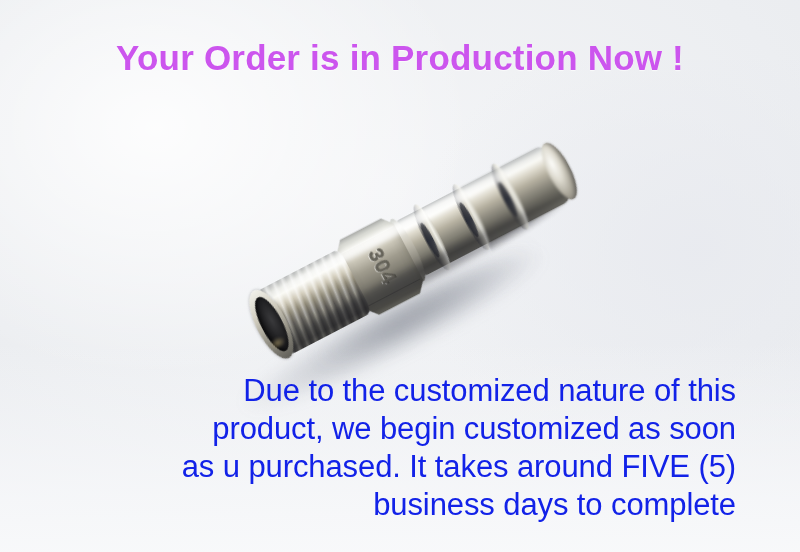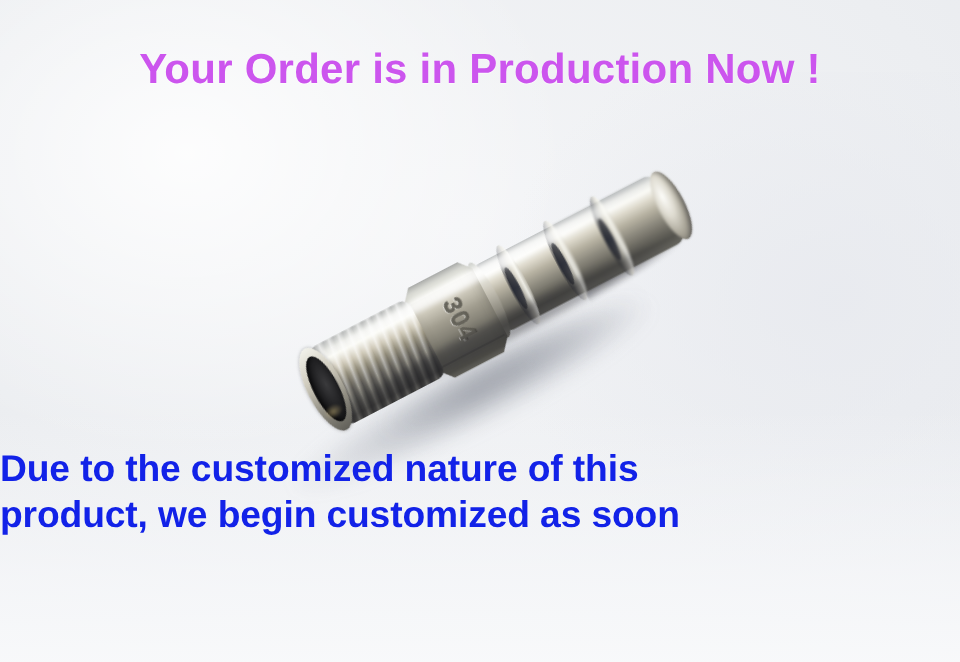--- a/index.html
+++ b/index.html
@@ -362,25 +362,25 @@
     backdrop-filter: blur(1.1px);
     pointer-events: none;
   }
 
   
   .body-copy {
     position: absolute;
     left: 0;
     top: 372px;
     width: 736px;
-    text-align: left;
+    text-align: right;
     color: #1222e8;
     font-size: 31px;
     line-height: 38px;
-    font-weight: bold;
+    font-weight: normal;
     letter-spacing: -.1px;
   }
   .body-copy .line { white-space: nowrap; }
 </style>
 </head>
 <body>
 
 <div id="canvas">
 
   <div class="bg-wash-a"></div>
@@ -418,15 +418,17 @@
 
       <div class="spec-highlight"></div>
       <div class="belly-shade"></div>
       <div class="depth-blur"></div>
     </div>
   </div>
 
   <div class="body-copy">
     <div class="line">Due to the customized nature of this</div>
     <div class="line">product, we begin customized as soon</div>
+    <div class="line">as u purchased. It takes around FIVE (5)</div>
+    <div class="line">business days to complete</div>
   </div>
 
 </div>
 
 </body></html>

